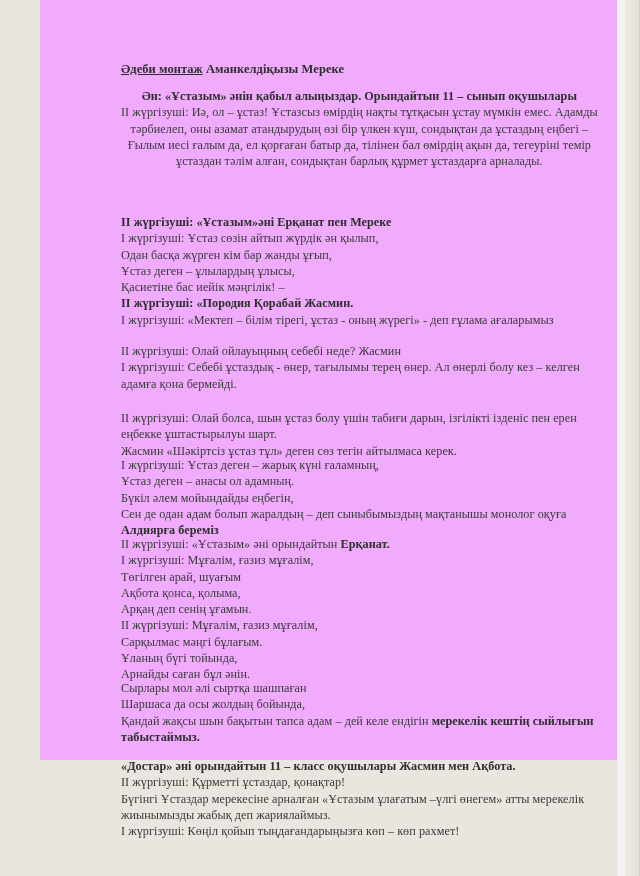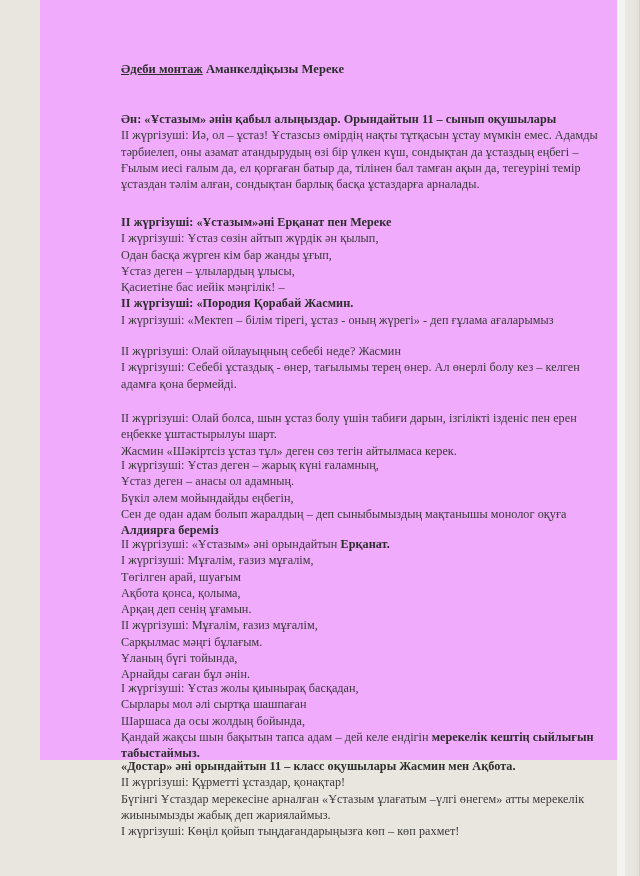--- a/index.html
+++ b/index.html
@@ -36,26 +36,26 @@
 </head>
 <body>
 
 <div class="page">
   <div class="content">
 
     <div class="title line b">
       <span class="u">Әдеби монтаж</span><span> Аманкелдіқызы Мереке</span>
     </div>
 
-    <div class="blk" style="top:111px;">
+    <div class="blk" style="top:88px;text-align:center;">
       <span class="line b">Ән: «Ұстазым» әнін қабыл алыңыздар. Орындайтын 11 – сынып оқушылары</span>
       <span class="line">ІІ жүргізуші: Иә, ол – ұстаз! Ұстазсыз өмірдің нақты тұтқасын ұстау мүмкін емес. Адамды</span>
       <span class="line">тәрбиелеп, оны азамат атандырудың өзі бір үлкен күш, сондықтан да ұстаздың еңбегі –</span>
-      <span class="line">Ғылым иесі ғалым да, ел қорғаған батыр да, тілінен бал тамған ақын да, тегеуріні темір</span>
-      <span class="line">ұстаздан тәлім алған, сондықтан барлық басқа ұстаздарға арналады.</span>
+      <span class="line">Ғылым иесі ғалым да, ел қорғаған батыр да, тілінен бал өмірдің ақын да, тегеуріні темір</span>
+      <span class="line">ұстаздан тәлім алған, сондықтан барлық құрмет ұстаздарға арналады.</span>
     </div>
 
     <div class="blk" style="top:214px;">
       <span class="line b">ІІ жүргізуші: «Ұстазым»әні Ерқанат пен Мереке</span>
       <span class="line">І жүргізуші: Ұстаз сөзін айтып жүрдік ән қылып,</span>
       <span class="line">Одан басқа жүрген кім бар жанды ұғып,</span>
       <span class="line">Ұстаз деген – ұлылардың ұлысы,</span>
       <span class="line">Қасиетіне бас иейік мәңгілік! –</span>
       <span class="line b">ІІ жүргізуші: «Породия Қорабай Жасмин.</span>
       <span class="line">І жүргізуші: «Мектеп – білім тірегі, ұстаз - оның жүрегі» - деп ғұлама ағаларымыз</span>
@@ -87,21 +87,20 @@
       <span class="line">Төгілген арай, шуағым</span>
       <span class="line">Ақбота қонса, қолыма,</span>
       <span class="line">Арқаң деп сенің ұғамын.</span>
       <span class="line">ІІ жүргізуші: Мұғалім, ғазиз мұғалім,</span>
       <span class="line">Сарқылмас мәңгі бұлағым.</span>
       <span class="line">Ұланың бүгі тойында,</span>
       <span class="line">Арнайды саған бұл әнін.</span>
     </div>
 
     <div class="blk" style="top:680px;">
-      <span class="line">І жүргізуші: Ұстаз жолы қиынырақ басқадан,</span>
       <span class="line">Сырлары мол әлі сыртқа шашпаған</span>
       <span class="line">Шаршаса да осы жолдың бойында,</span>
       <span class="line"><span>Қандай жақсы шын бақытын тапса адам – дей келе ендігін </span><span class="b">мерекелік кештің сыйлығын</span></span>
       <span class="line b">табыстаймыз.</span>
     </div>
 
     <div class="blk" style="top:758px;">
       <span class="line b">«Достар» әні орындайтын 11 – класс оқушылары Жасмин мен Ақбота.</span>
       <span class="line">ІІ жүргізуші: Құрметті ұстаздар, қонақтар!</span>
       <span class="line">Бүгінгі Ұстаздар мерекесіне арналған «Ұстазым ұлағатым –үлгі өнегем» атты мерекелік</span>

